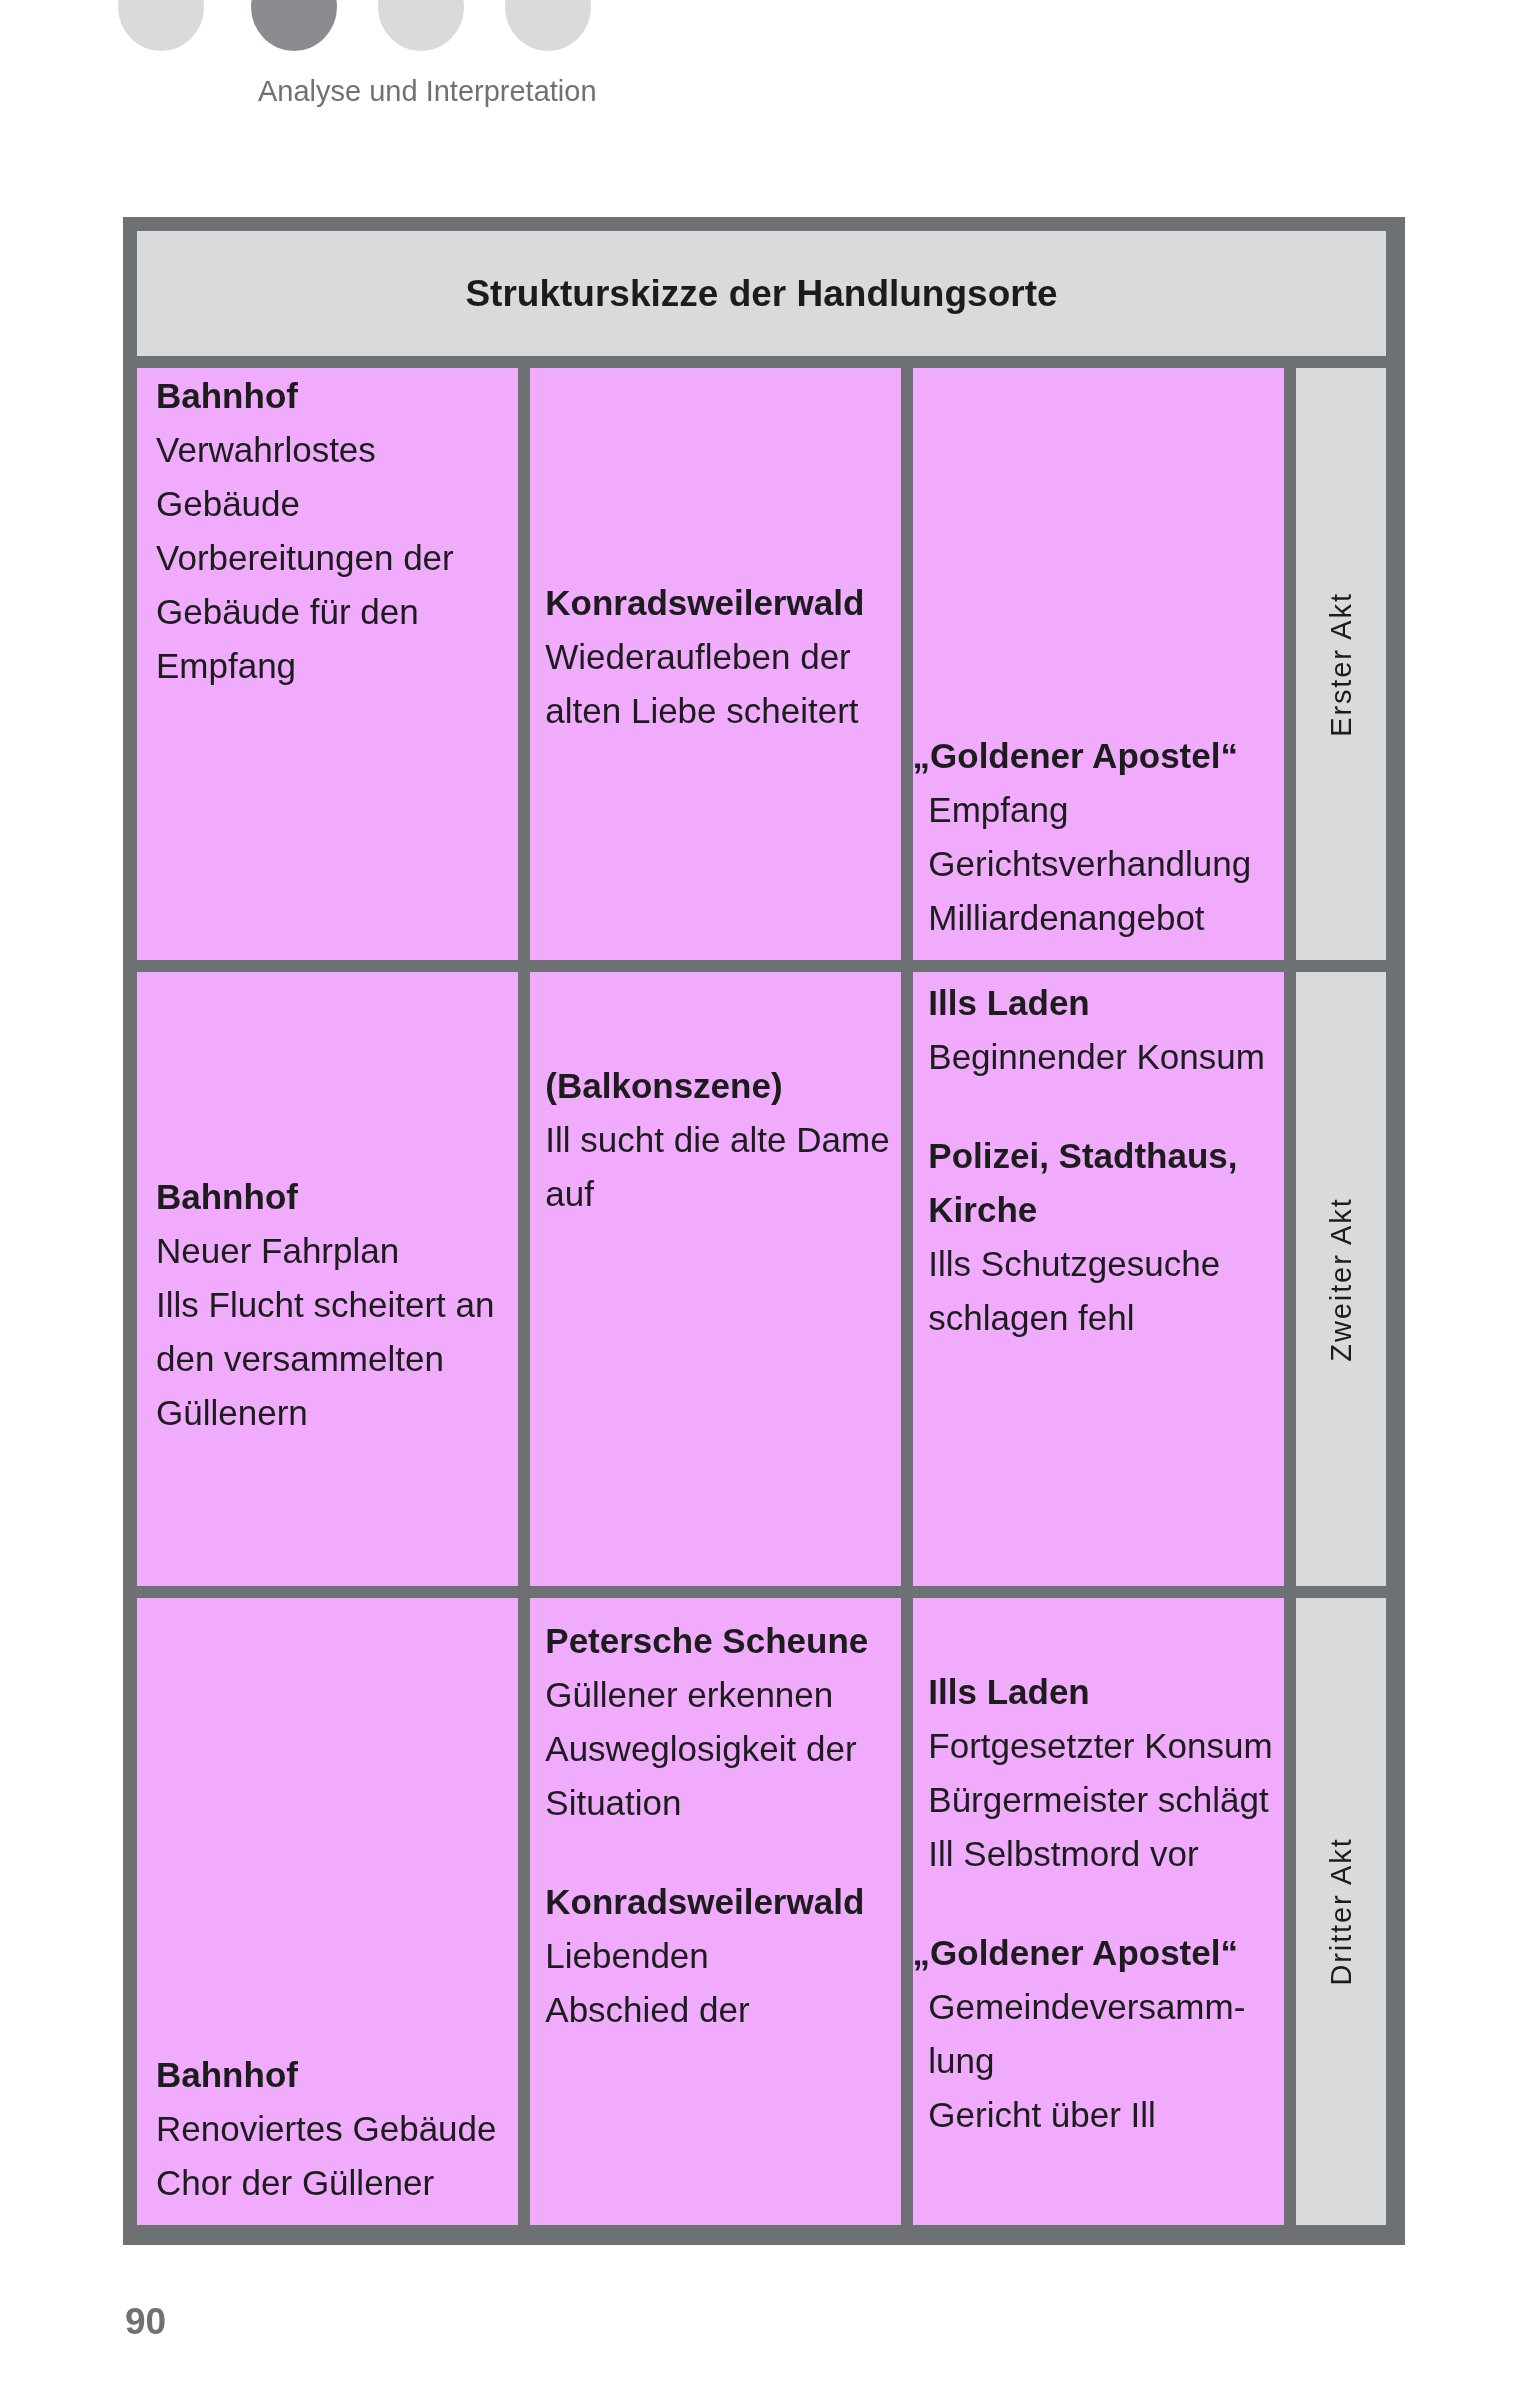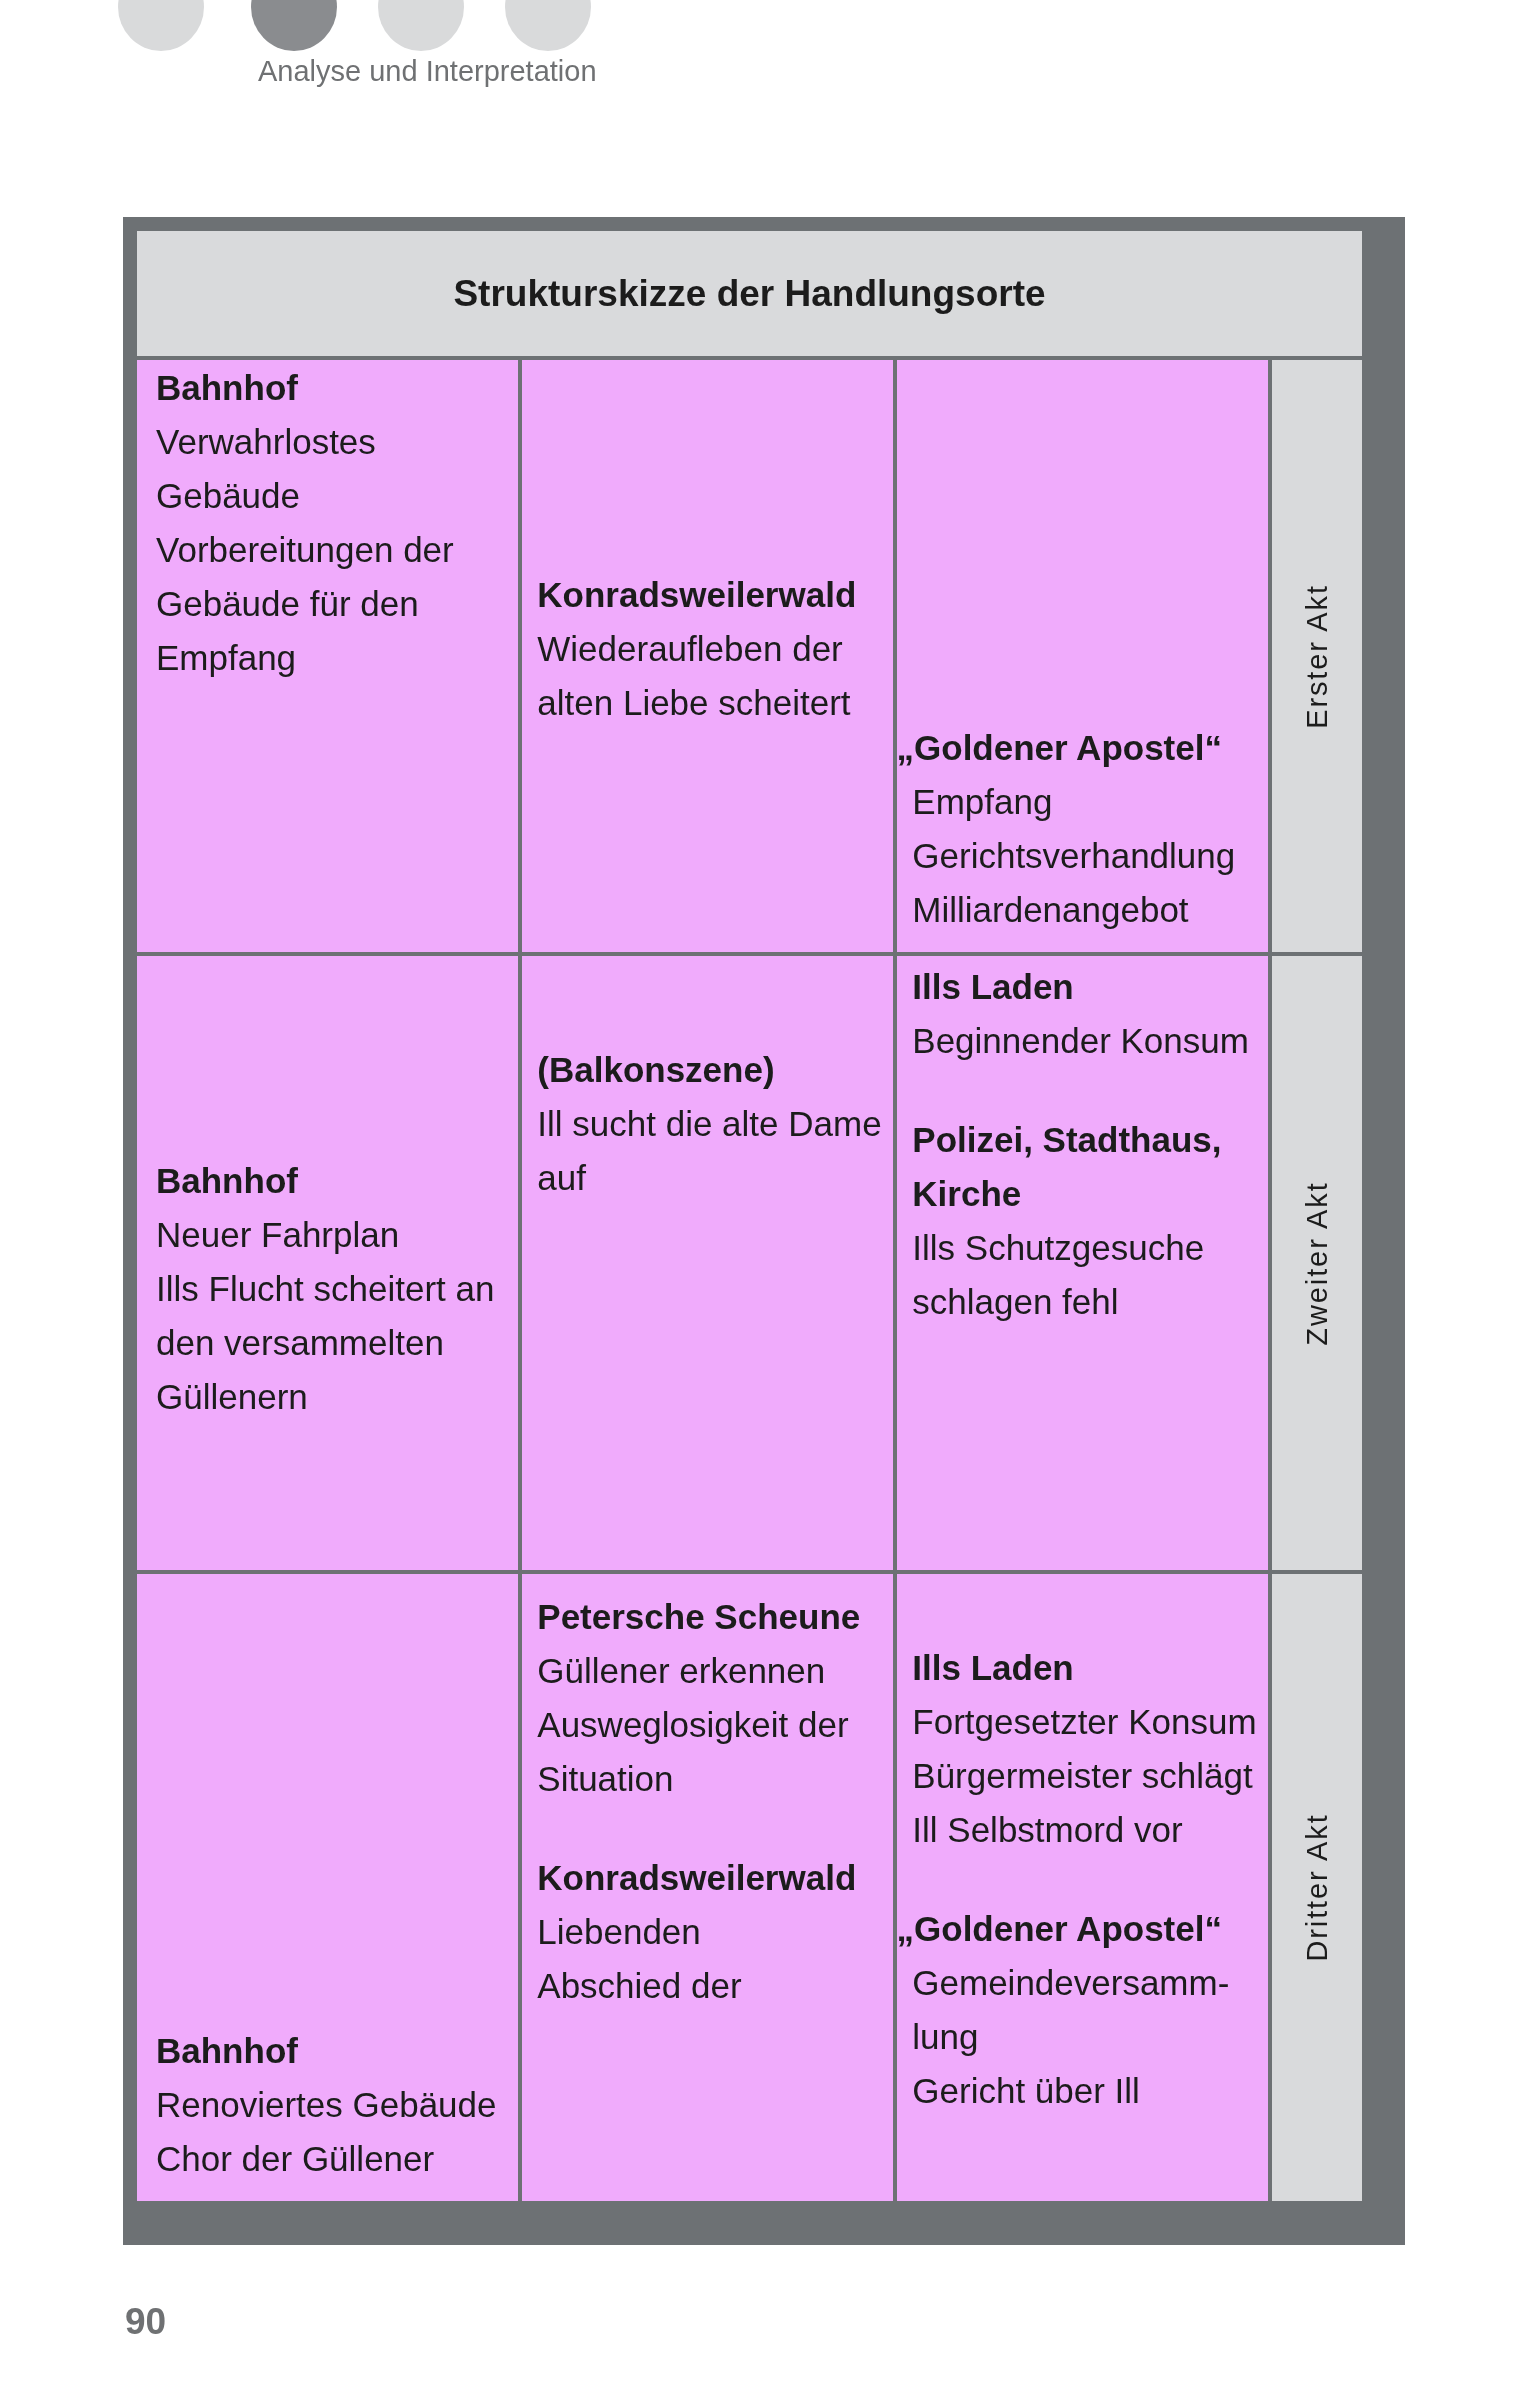--- a/index.html
+++ b/index.html
@@ -17,31 +17,31 @@
     overflow:hidden;
   }
   .dot{
     position:absolute;top:-37px;width:86px;height:88px;border-radius:50%;
   }
   .dot:nth-child(1){left:118px;}
   .dot:nth-child(2){left:251px;}
   .dot:nth-child(3){left:378px;}
   .dot:nth-child(4){left:505px;}
   .section-label{
-    position:absolute;left:258px;top:52px;
+    position:absolute;left:258px;top:72px;
     font-size:29px;line-height:38px;color:var(--muted);
   }
   .diagram{
     position:absolute;left:123px;top:217px;width:1282px;height:2028px;
     background:var(--border);
     box-sizing:border-box;padding:14px;
     display:grid;
     grid-template-columns:381px 371px 371px 90px;
     grid-template-rows:125px 592px 614px 627px;
-    gap:4px;
+    gap:12px;
   }
   .cell{background:#f0abfc;}
   .title-bar{
     grid-column:1/5;grid-row:1;
     background:var(--panel);
     display:flex;align-items:center;justify-content:center;
     font-size:37px;font-weight:700;
   }
   .akt{
     background:var(--panel);

